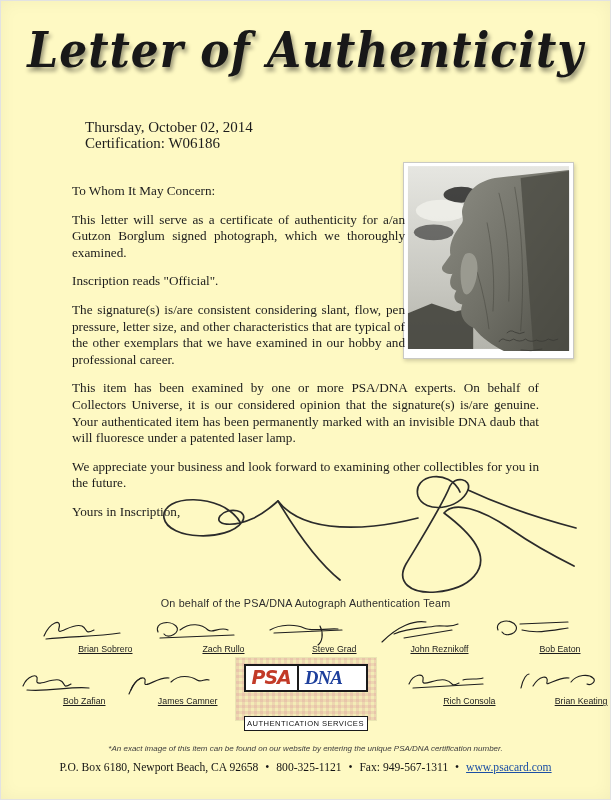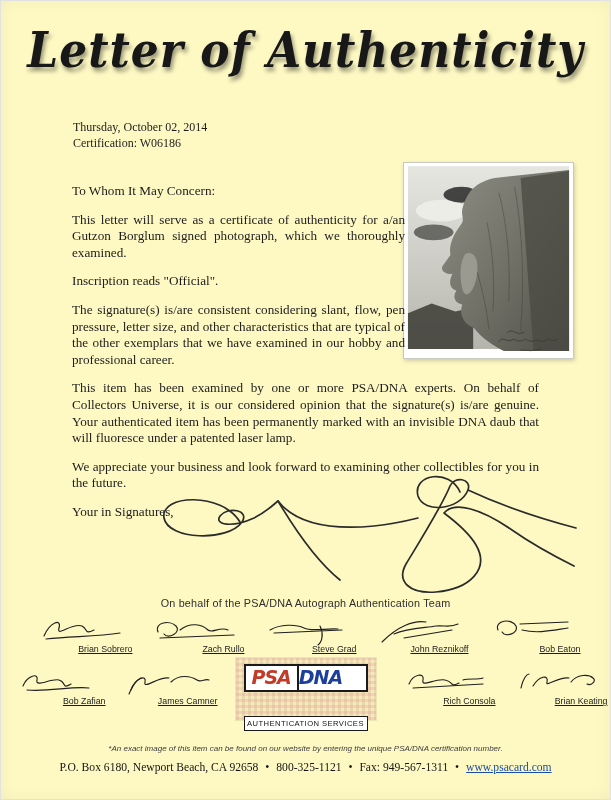--- a/index.html
+++ b/index.html
@@ -31,22 +31,22 @@
     font-style:italic;
     font-weight:700;
     font-size:44px;
     letter-spacing:1px;
     color:#181818;
     text-shadow:2px 4px 4px rgba(0,0,0,.40);
     transform:scaleY(1.12);
   }
   
   .meta{
-    position:absolute;left:73px;top:119px;
-    font-size:12px;line-height:16px;
+    position:absolute;left:85px;top:119px;
+    font-size:15px;line-height:16px;
   }
   
   .photo{
     position:absolute;left:403px;top:162px;
     width:171px;height:197px;
     background:#fff;
     border:1px solid #c9c9c4;
     box-shadow:1px 2px 4px rgba(0,0,0,.18);
   }
   .photo svg{display:block;width:100%;height:100%;}
@@ -96,21 +96,21 @@
     display:flex;flex-direction:column;justify-content:space-between;
     box-shadow:0 0 0 1px rgba(0,0,0,.08);
     gap:24px;
   }
   .stamp-top{
     display:flex;background:#fff;border:2px solid #1a1a1a;
     font-family:"DejaVu Sans", sans-serif;font-weight:bold;font-style:italic;
     font-size:19px;line-height:1;
   }
   .stamp-psa{color:var(--psa_red,#c23a28);padding:2px 6px 3px;border-right:2px solid #1a1a1a;letter-spacing:-1px;}
-  .stamp-dna{color:var(--dna_blue,#1d3f9c);padding:2px 0 3px;letter-spacing:-1px;}
+  .stamp-dna{color:var(--dna_blue,#1d3f9c);padding:2px 6px 3px;letter-spacing:-1px;font-family:Liberation Serif, serif;}
   .stamp-sub{
     background:#fff;border:1.5px solid #1a1a1a;
     font-family:"Liberation Sans", sans-serif;
     font-size:7.6px;letter-spacing:.45px;color:#111;
     padding:2px 1px;white-space:nowrap;text-align:center;
   }
   
   .fine-print{
     position:absolute;left:0;right:0;top:744px;text-align:center;
     font-style:italic;font-size:8px;color:#3c3c3c;
@@ -185,21 +185,21 @@
   <div class="body">
     <div class="narrow">
       <p class="salutation">To Whom It May Concern:</p>
       <p>This letter will serve as a certificate of authenticity for a/an Gutzon Borglum signed photograph, which we thoroughly examined.</p>
       <p>Inscription reads "Official".</p>
       <p>The signature(s) is/are consistent considering slant, flow, pen pressure, letter size, and other characteristics that are typical of the other exemplars that we have examined in our hobby and professional career.</p>
     </div>
     <div class="wide">
       <p>This item has been examined by one or more PSA/DNA experts. On behalf of Collectors Universe, it is our considered opinion that the signature(s) is/are genuine. Your authenticated item has been permanently marked with an invisible DNA daub that will fluoresce under a patented laser lamp.</p>
       <p>We appreciate your business and look forward to examining other collectibles for you in the future.</p>
-      <p class="closing">Your in Signatures,</p>
+      <p class="closing">Yours in Inscription,</p>
     </div>
   </div>
 
   <div class="big-signature">
     <svg viewBox="0 0 462 138">
       <g class="sig-stroke">
         <path d="M122,56 C104,26 42,28 46,52 C50,74 110,76 124,56 C132,44 110,40 102,50 C96,59 114,62 136,52 C148,46 154,40 160,35 C178,58 214,64 256,60 C276,58 288,55 300,52"></path>
         <path d="M160,35 C182,72 202,98 222,114"></path>
         <path d="M342,26 C332,2 294,8 300,30 C306,48 342,44 350,24 C354,12 336,10 332,20 C324,40 300,78 288,98 C278,116 292,128 318,126 C352,123 372,103 358,79 C350,65 334,53 326,47 C336,35 362,42 394,64 C414,78 436,90 456,100"></path>
         <path d="M350,24 C380,38 420,52 458,62"></path>

